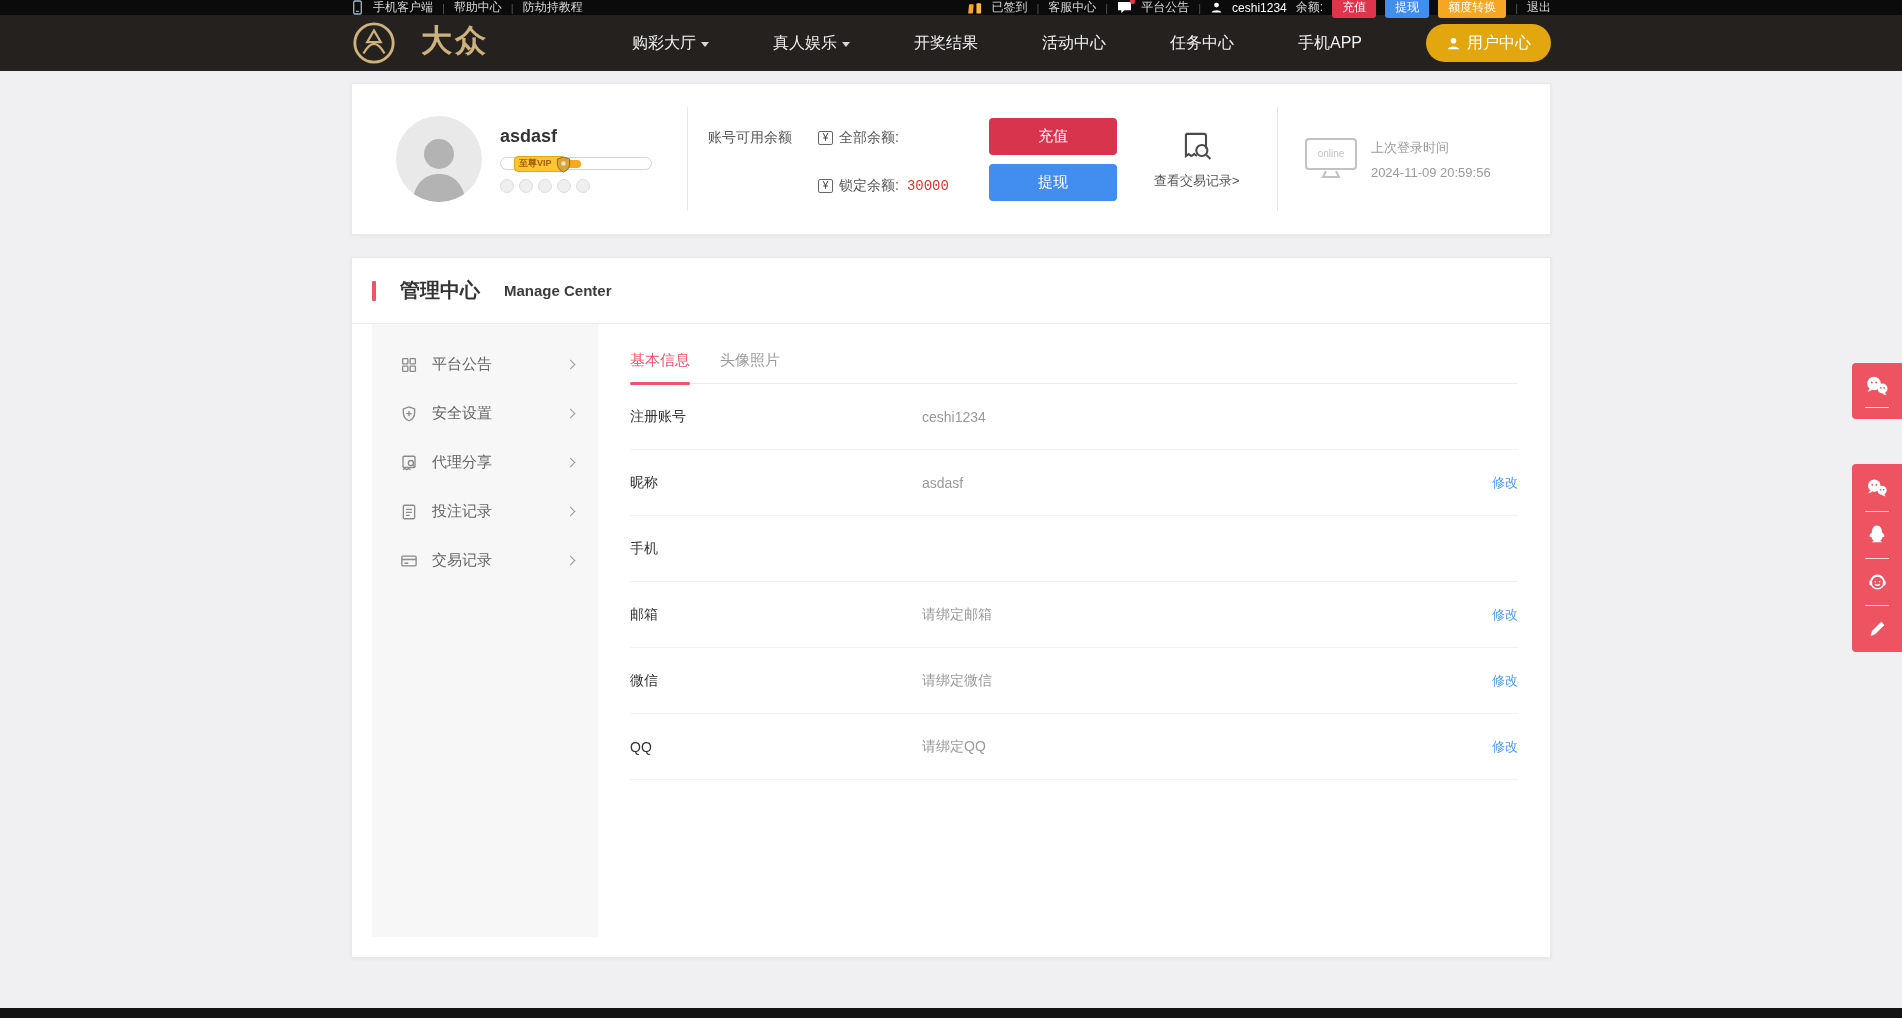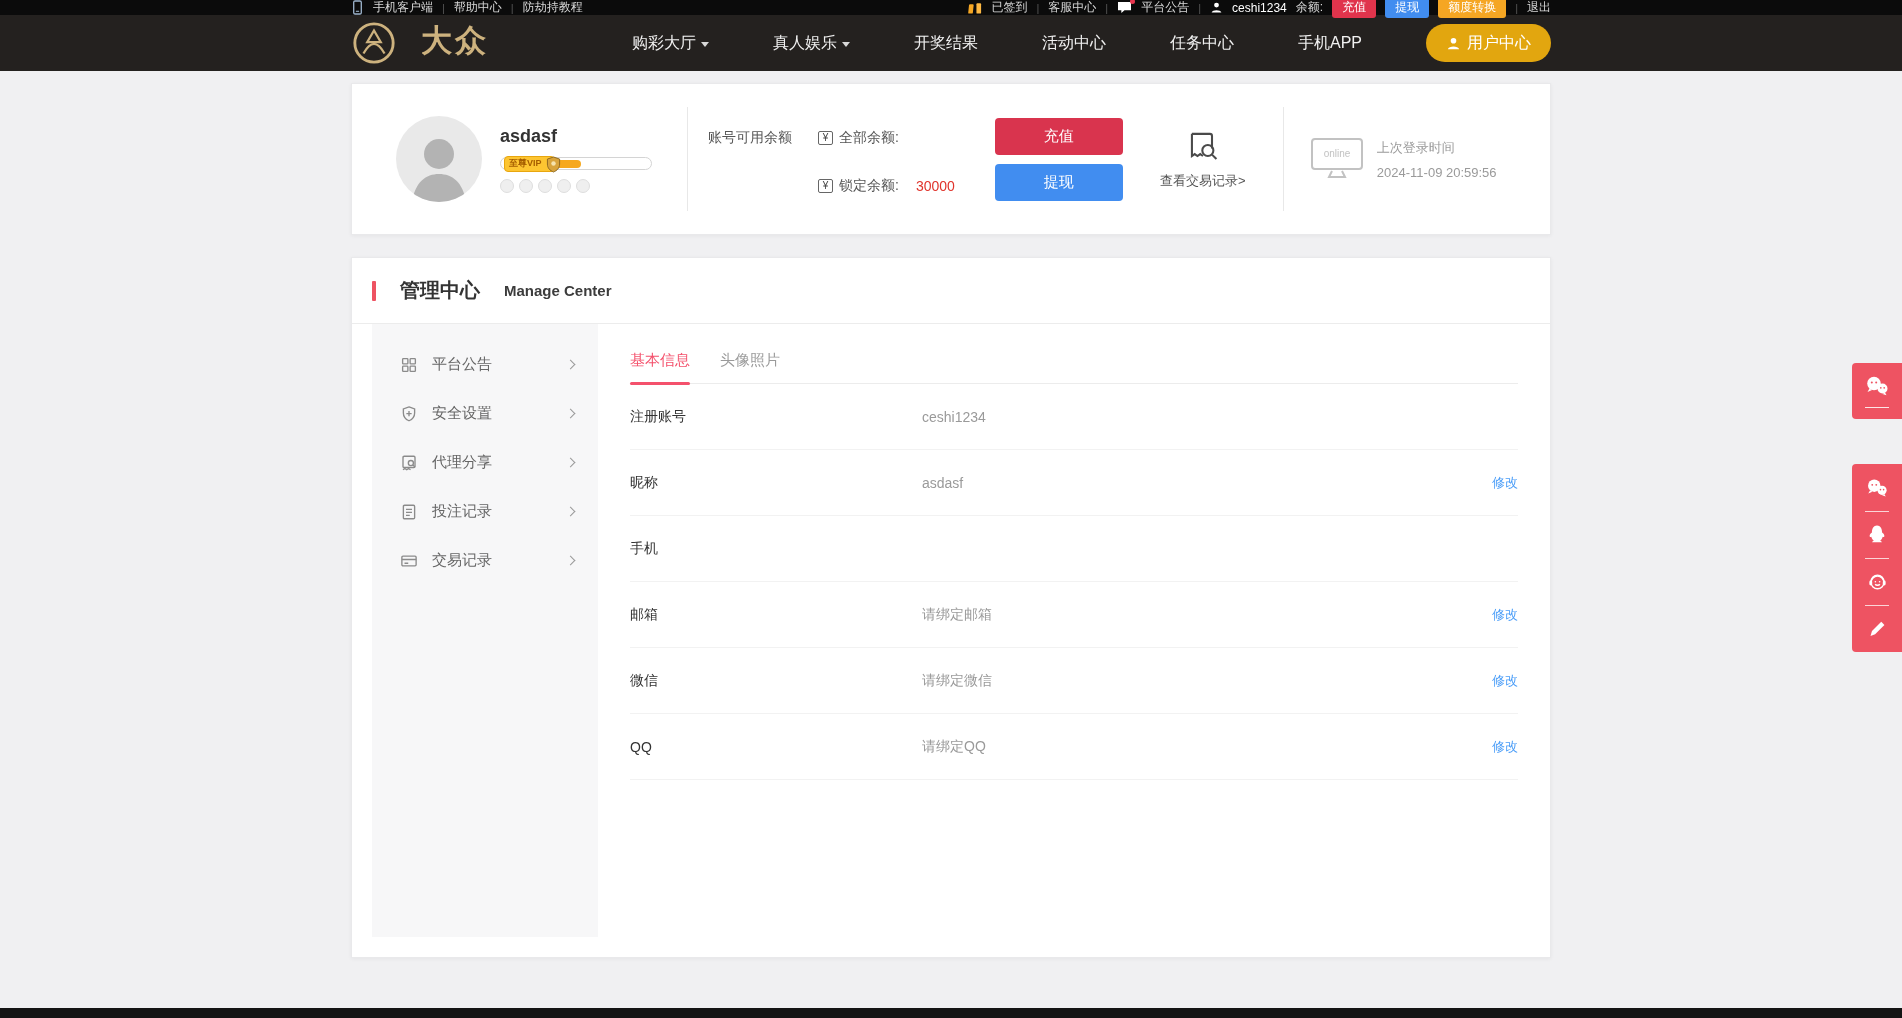--- a/index.html
+++ b/index.html
@@ -36,31 +36,31 @@
   .content { width:1200px; margin:12px auto 0; }
   .card { background:#fff; border:1px solid #e9e9eb; box-shadow:0 1px 4px rgba(0,0,0,.05); }
 
   
   .user-card { height:152px; display:flex; align-items:center; }
   .profile { display:flex; align-items:center; gap:18px; padding-left:44px; width:335px; flex:none; }
   .avatar { width:86px; height:86px; border-radius:50%; background:#e9e9e9; overflow:hidden; flex:none; display:flex; align-items:flex-end; justify-content:center; }
   .uname { font-size:18px; font-weight:bold; color:#333; }
   .progress { position:relative; width:152px; height:13px; border:1px solid #d4d4d4; border-radius:7px; background:#fff; margin-top:10px; }
   .progress-fill { position:absolute; top:2px; height:8px; background:#f6a81e; border-radius:4px; }
-  .vip-badge { position:absolute; left:3px; top:-2px; height:16px; background:#fdc531; border:1px solid #e8a60f; border-radius:4px; font-size:9px; font-weight:bold; color:#a55d00; display:flex; align-items:center; padding:0 12px 0 4px; white-space:nowrap; }
+  .vip-badge { position:absolute; left:13px; top:-2px; height:16px; background:#fdc531; border:1px solid #e8a60f; border-radius:4px; font-size:9px; font-weight:bold; color:#a55d00; display:flex; align-items:center; padding:0 12px 0 4px; white-space:nowrap; }
   .vip-badge svg { position:absolute; right:-7px; top:-1px; }
   .mini-icons { display:flex; gap:5px; margin-top:9px; }
   .mini { width:14px; height:14px; border-radius:50%; background:#efefef; border:1px solid #dedede; }
   .vdiv { width:1px; height:104px; background:#e8e8e8; flex:none; }
 
   .balance { display:flex; align-items:flex-start; gap:26px; padding:6px 0 0 20px; font-size:14px; color:#555; flex:none; }
   .balance-col { display:flex; flex-direction:column; gap:30px; }
   .balance-row { display:flex; align-items:center; gap:6px; }
   .yen-box { width:15px; height:14px; border:1px solid #666; border-radius:2px; font-size:10px; line-height:12px; text-align:center; color:#444; }
-  .locked-val { color:#e0342c; margin-left:11px; }
+  .locked-val { color:#e0342c; margin-left:2px;font-family:Liberation Mono, monospace; }
 
   .actions { display:flex; flex-direction:column; gap:9px; margin-left:40px; flex:none; }
   .act-btn { width:128px; height:37px; border:none; border-radius:4px; color:#fff; font-size:15px; cursor:pointer; font-family:inherit; }
   .act-btn.red { background:#d9344e; }
   .act-btn.blue { background:#418df0; }
 
   .transactions { width:160px; display:flex; flex-direction:column; align-items:center; gap:7px; color:#555; font-size:13px; cursor:pointer; flex:none; }
 
   .last-login { display:flex; align-items:center; gap:13px; padding-left:26px; color:#9a9a9a; font-size:13px; }
   .login-text { display:flex; flex-direction:column; gap:8px; }

